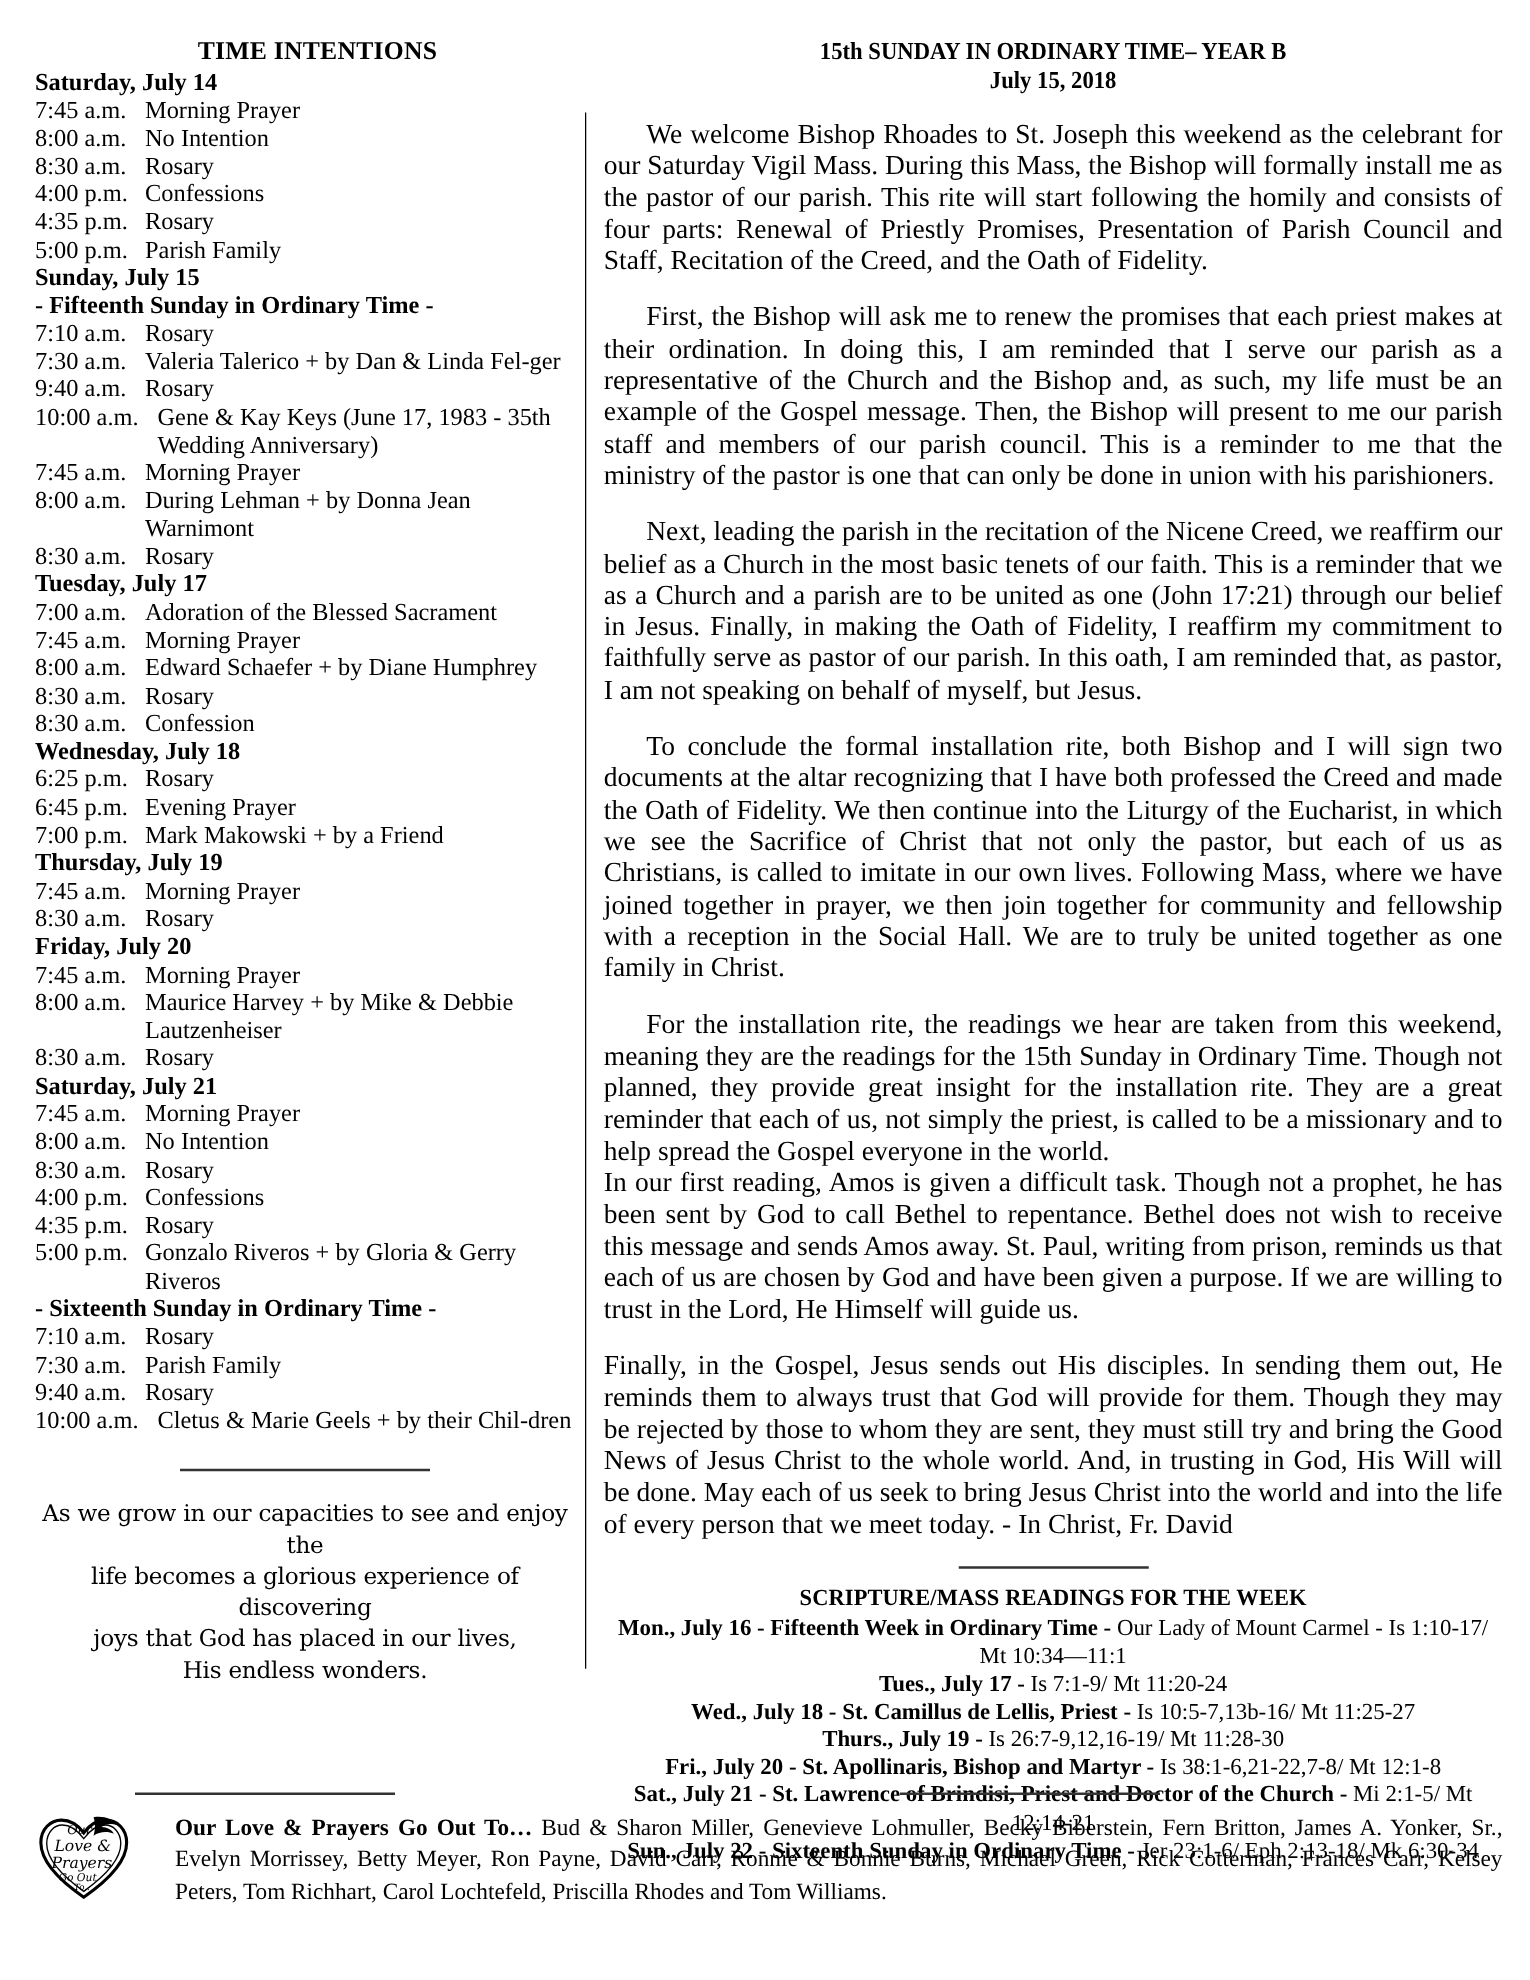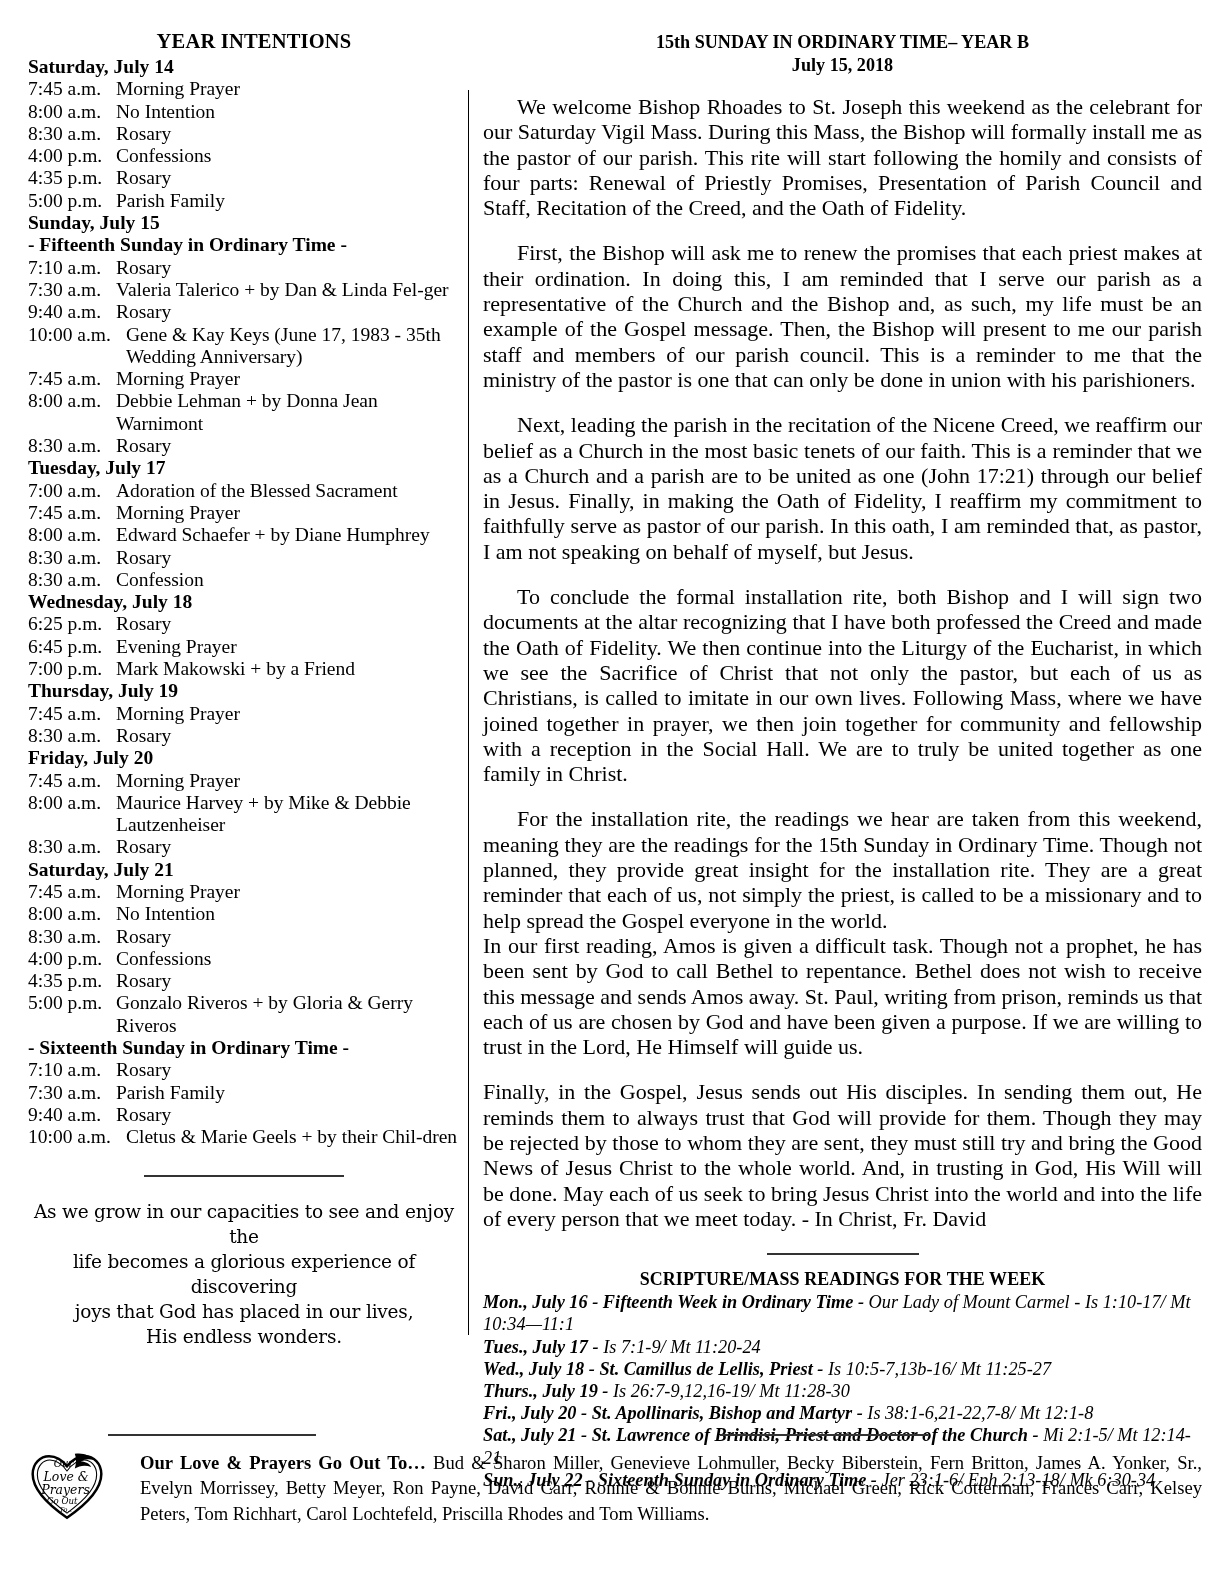--- a/index.html
+++ b/index.html
@@ -141,22 +141,21 @@
     font-weight: bold;
     font-size: 18.5px;
     letter-spacing: 0.1px;
     margin-bottom: 1px;
     transform: scaleX(0.97);
   }
 
   .reading {
     font-size: 18.3px;
     line-height: 22.2px;
-    text-align: left;
-    font-style: italic;
+    text-align: center;
   }
   .reading b { font-weight: bold; }
 
   
   .prayer-band {
     position: absolute;
     left: 28px;
     right: 22px;
     bottom: 58px;
   }
@@ -200,37 +199,37 @@
   }
 </style>
 </head>
 <body>
 
 <div class="page">
 
   <div class="columns">
 
     <div class="col-left">
-      <div class="mass-title">YEAR INTENTIONS</div>
+      <div class="mass-title">TIME INTENTIONS</div>
       <div id="mass-days">
           <div class="day-head">Saturday, July 14</div>
           <div class="entry"><span class="tm">7:45 a.m.</span><span>Morning Prayer</span></div>
           <div class="entry"><span class="tm">8:00 a.m.</span><span>No Intention</span></div>
           <div class="entry"><span class="tm">8:30 a.m.</span><span>Rosary</span></div>
           <div class="entry"><span class="tm">4:00 p.m.</span><span>Confessions</span></div>
           <div class="entry"><span class="tm">4:35 p.m.</span><span>Rosary</span></div>
           <div class="entry"><span class="tm">5:00 p.m.</span><span>Parish Family</span></div>
           <div class="day-head">Sunday, July 15</div>
           <div class="sub-head">- Fifteenth Sunday in Ordinary Time -</div>
           <div class="entry"><span class="tm">7:10 a.m.</span><span>Rosary</span></div>
           <div class="entry"><span class="tm">7:30 a.m.</span><span>Valeria Talerico + by Dan &amp; Linda Fel‐ger</span></div>
           <div class="entry"><span class="tm">9:40 a.m.</span><span>Rosary</span></div>
           <div class="entry wide"><span class="tm">10:00 a.m.</span><span>Gene &amp; Kay Keys (June 17, 1983 - 35th Wedding Anniversary)</span></div>
           <div class="entry"><span class="tm">7:45 a.m.</span><span>Morning Prayer</span></div>
-          <div class="entry"><span class="tm">8:00 a.m.</span><span>Debbie Lehman +  by Donna Jean Warnimont</span></div>
+          <div class="entry"><span class="tm">8:00 a.m.</span><span>During Lehman +  by Donna Jean Warnimont</span></div>
           <div class="entry"><span class="tm">8:30 a.m.</span><span>Rosary</span></div>
           <div class="day-head">Tuesday, July 17</div>
           <div class="entry"><span class="tm">7:00 a.m.</span><span>Adoration of the Blessed Sacrament</span></div>
           <div class="entry"><span class="tm">7:45 a.m.</span><span>Morning Prayer</span></div>
           <div class="entry"><span class="tm">8:00 a.m.</span><span>Edward Schaefer + by Diane Humphrey</span></div>
           <div class="entry"><span class="tm">8:30 a.m.</span><span>Rosary</span></div>
           <div class="entry"><span class="tm">8:30 a.m.</span><span>Confession</span></div>
           <div class="day-head">Wednesday, July 18</div>
           <div class="entry"><span class="tm">6:25 p.m.</span><span>Rosary</span></div>
           <div class="entry"><span class="tm">6:45 p.m.</span><span>Evening Prayer</span></div>

